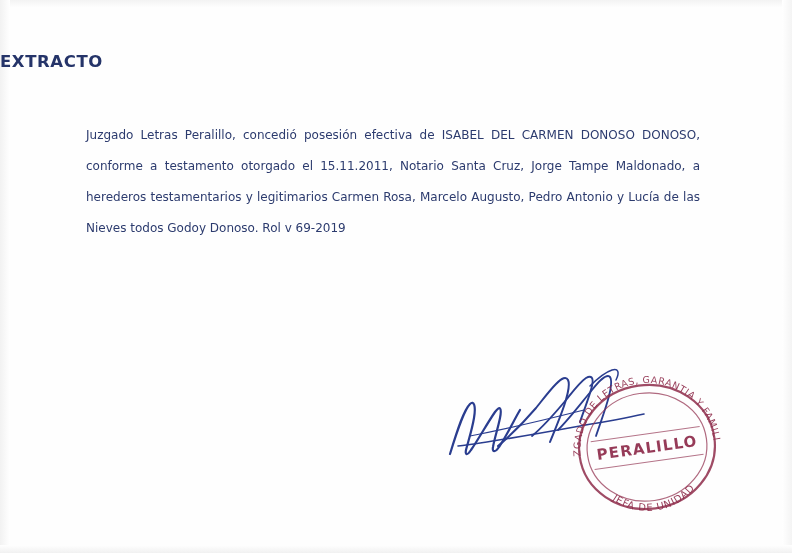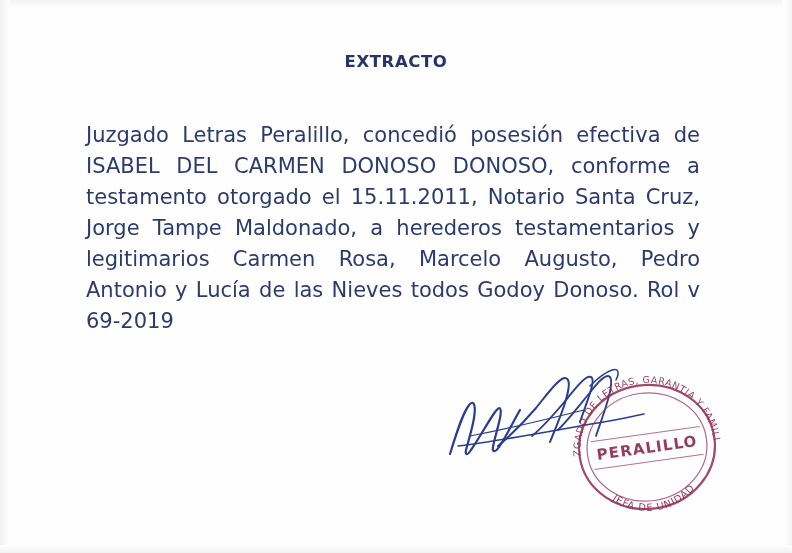--- a/index.html
+++ b/index.html
@@ -20,34 +20,34 @@
     position: absolute;
     inset: 0;
     background: #fefefe;
   }
 
   .doc-title {
     position: absolute;
     top: 52px;
     left: 0;
     width: 792px;
-    text-align: center;
+    text-align: left;
     font-family: "DejaVu Sans", sans-serif;
     font-weight: bold;
     font-size: 16.5px;
     letter-spacing: 0.6px;
     color: #253469;
   }
 
   .body-text {
     position: absolute;
     top: 120px;
     left: 86px;
     width: 614px;
-    font-size: 21px;
+    font-size: 12px;
     line-height: 31px;
     text-align: justify;
     text-justify: inter-word;
     color: #2c3b6e;
     font-family: "DejaVu Sans", sans-serif;
   }
 
   
   .sign-block {
     position: absolute;

